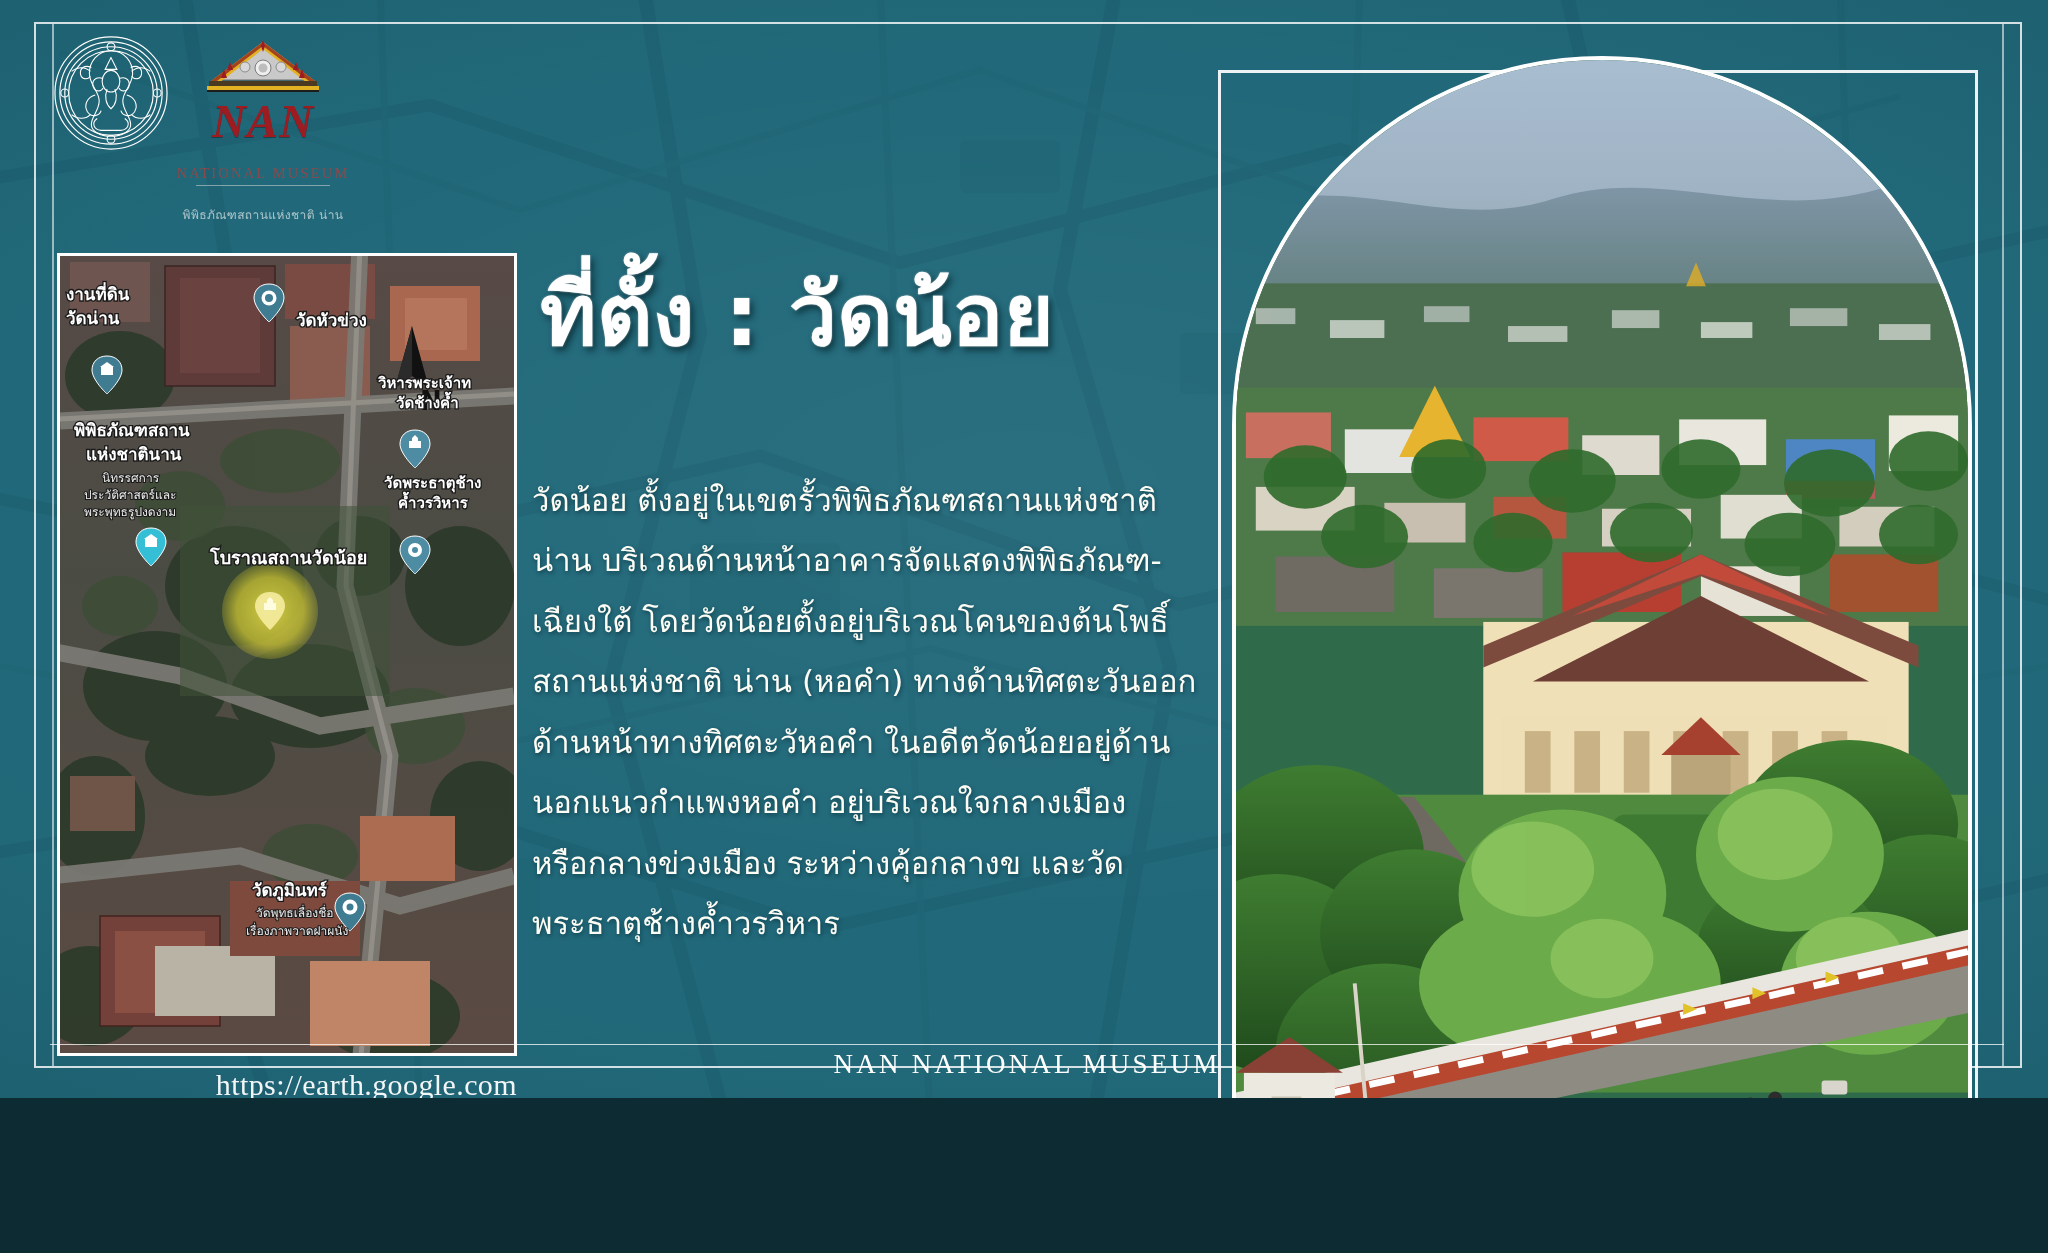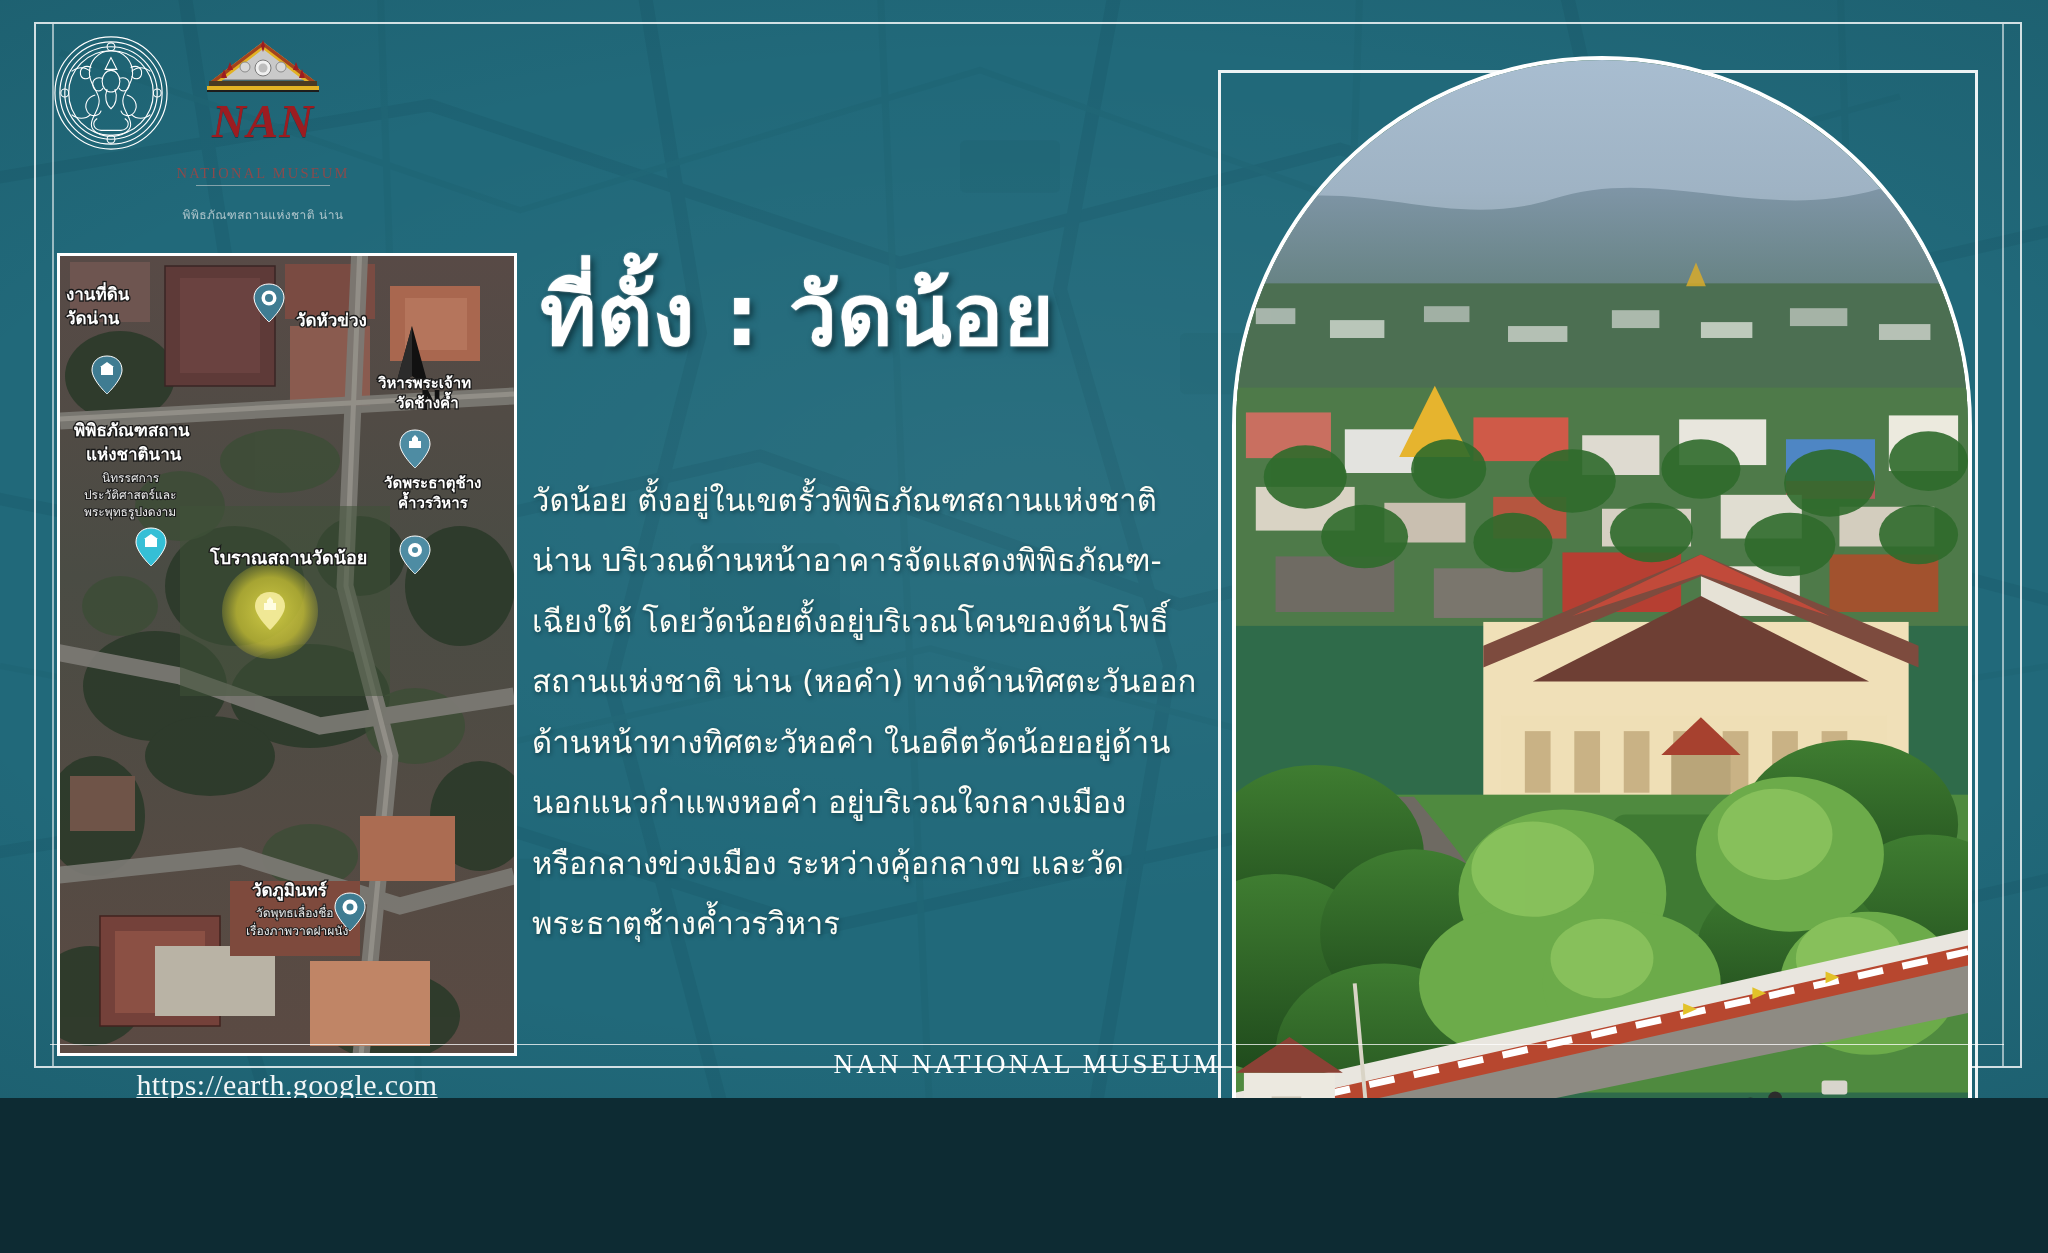--- a/index.html
+++ b/index.html
@@ -122,26 +122,25 @@
     overflow: hidden;
     background: #4b4440;
   }
   .map-panel svg { display: block; width: 100%; height: 100%; }
 
   .map-credit {
     position: absolute;
     left: 57px;
     top: 1068px;
     width: 460px;
-    text-align: center;
+    text-align: right;
     font-family: "Liberation Serif", serif;
     font-size: 30px;
     color: #f2f6f7;
     letter-spacing: 0.4px;
-    text-decoration: underline;
   }
 
   
   .title {
     position: absolute;
     left: 540px;
     top: 266px;
     font-family: "DejaVu Sans", sans-serif;
     font-size: 86px;
     font-weight: bold;

